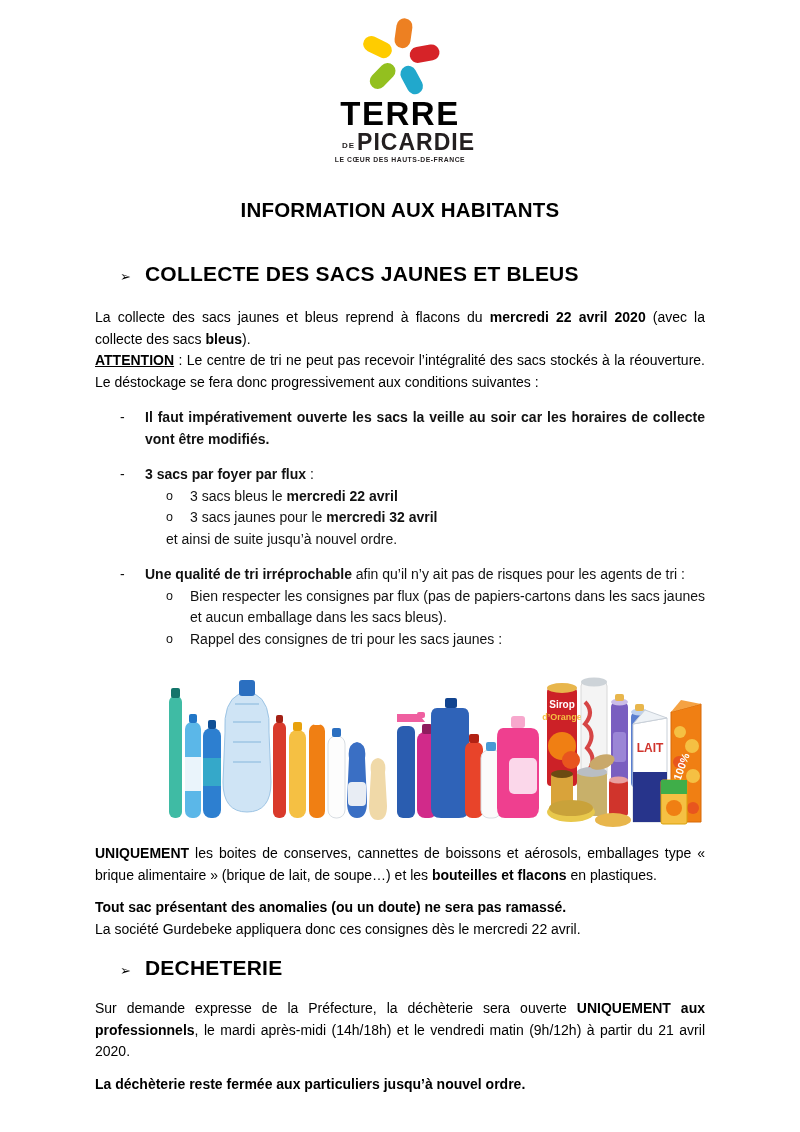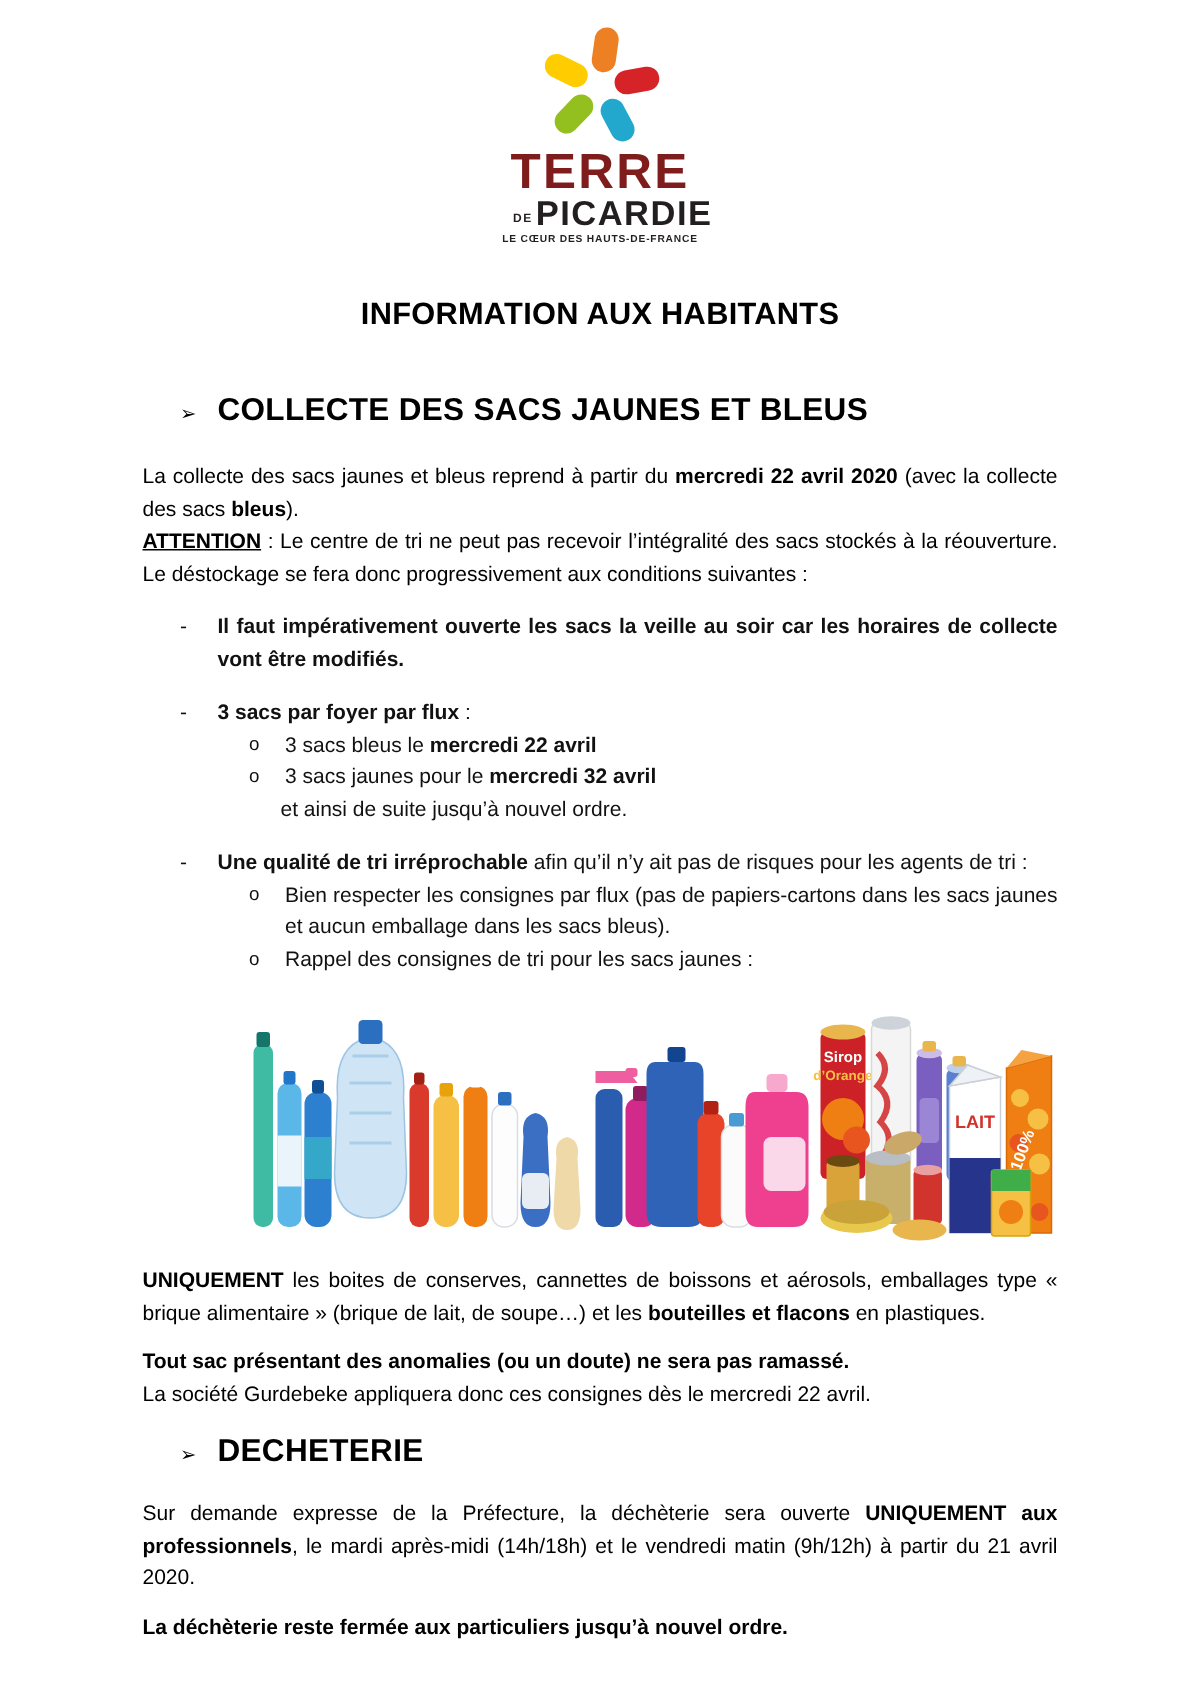--- a/index.html
+++ b/index.html
@@ -4,21 +4,21 @@
 <style>
   html,body{margin:0;padding:0;background:#ffffff;}
   .page{
     position:relative;width:800px;height:1132px;background:#ffffff;overflow:hidden;
     font-family:"Liberation Sans",sans-serif;color:#111;margin:0 auto;
   }
   .content{padding:0 95px;}
   
   .logo{padding-top:12px;text-align:center;line-height:1;}
   .logo svg{display:block;margin:0 auto -2px auto;}
-  .logo-terre{font-size:33px;font-weight:700;letter-spacing:1.5px;color:#7f1d1d;line-height:.95;}
+  .logo-terre{font-size:33px;font-weight:700;letter-spacing:1.5px;color:#000000;line-height:.95;}
   .logo-row2{font-size:23px;font-weight:700;letter-spacing:1px;color:#231f20;margin-top:2px;}
   .logo-de{font-size:8px;font-weight:700;vertical-align:2px;margin-right:2px;padding-left:17px;}
   .logo-tagline{font-size:6.8px;font-weight:700;letter-spacing:.55px;color:#231f20;margin-top:3px;}
   
   h1.doc-title{font-size:20.5px;font-weight:700;text-align:center;margin:34px 0 0 0;letter-spacing:.2px;color:#000;}
   .sec-head{display:flex;align-items:baseline;margin:40px 0 0 25px;color:#000;}
   .sec-head .arrow{font-size:13px;width:25px;flex:none;}
   .sec-head .txt{font-size:21px;font-weight:700;letter-spacing:.2px;}
   
   .para{font-size:14px;line-height:21.5px;text-align:justify;margin:0;color:#000;}
@@ -26,21 +26,21 @@
   .mt-lg{margin-top:21px;}
   .b{font-weight:700;}
   .u{text-decoration:underline;}
   
   .dash-item{display:flex;margin-top:14px;}
   .dash-item .marker{width:25px;flex:none;padding-left:25px;font-size:14px;line-height:21.5px;}
   .dash-item .body{flex:1;font-size:14px;line-height:21.5px;text-align:justify;}
   .sub-item{display:flex;margin-top:0;}
   .sub-item .marker{width:24px;flex:none;margin-left:71px;font-size:12.5px;line-height:21.5px;}
   .sub-item .body{flex:1;font-size:14px;line-height:21.5px;text-align:justify;}
-  .sub-note{margin-left:92px;font-size:14px;line-height:21.5px;}
+  .sub-note{margin-left:71px;font-size:14px;line-height:21.5px;}
   
   figure.photo{margin:12px 0 6px 70px;width:540px;height:170px;}
   
   p{margin:0;}
 </style>
 </head>
 <body>
 
 <div class="page">
 
@@ -61,21 +61,21 @@
 
   <h1 class="doc-title">INFORMATION AUX HABITANTS</h1>
 
   <div class="content">
 
     <div class="sec-head">
       <span class="arrow">➢</span>
       <span class="txt">COLLECTE DES SACS JAUNES ET BLEUS</span>
     </div>
 
-    <p class="para mt-lg"><span>La collecte des sacs jaunes et bleus reprend à partir du </span><span class="b">mercredi 22 avril 2020</span><span> (avec la collecte des sacs </span><span class="b">bleus</span><span>).</span></p>
+    <p class="para mt-lg"><span>La collecte des sacs jaunes et bleus reprend à flacons du </span><span class="b">mercredi 22 avril 2020</span><span> (avec la collecte des sacs </span><span class="b">bleus</span><span>).</span></p>
 
     <p class="para"><span class="b u">ATTENTION</span><span> : Le centre de tri ne peut pas recevoir l’intégralité des sacs stockés à la réouverture. Le déstockage se fera donc progressivement aux conditions suivantes :</span></p>
 
     <div class="dash-item">
       <span class="marker">-</span>
       <span class="body b">Il faut impérativement ouverte les sacs la veille au soir car les horaires de collecte vont être modifiés.</span>
     </div>
 
     <div class="dash-item">
       <span class="marker">-</span>

